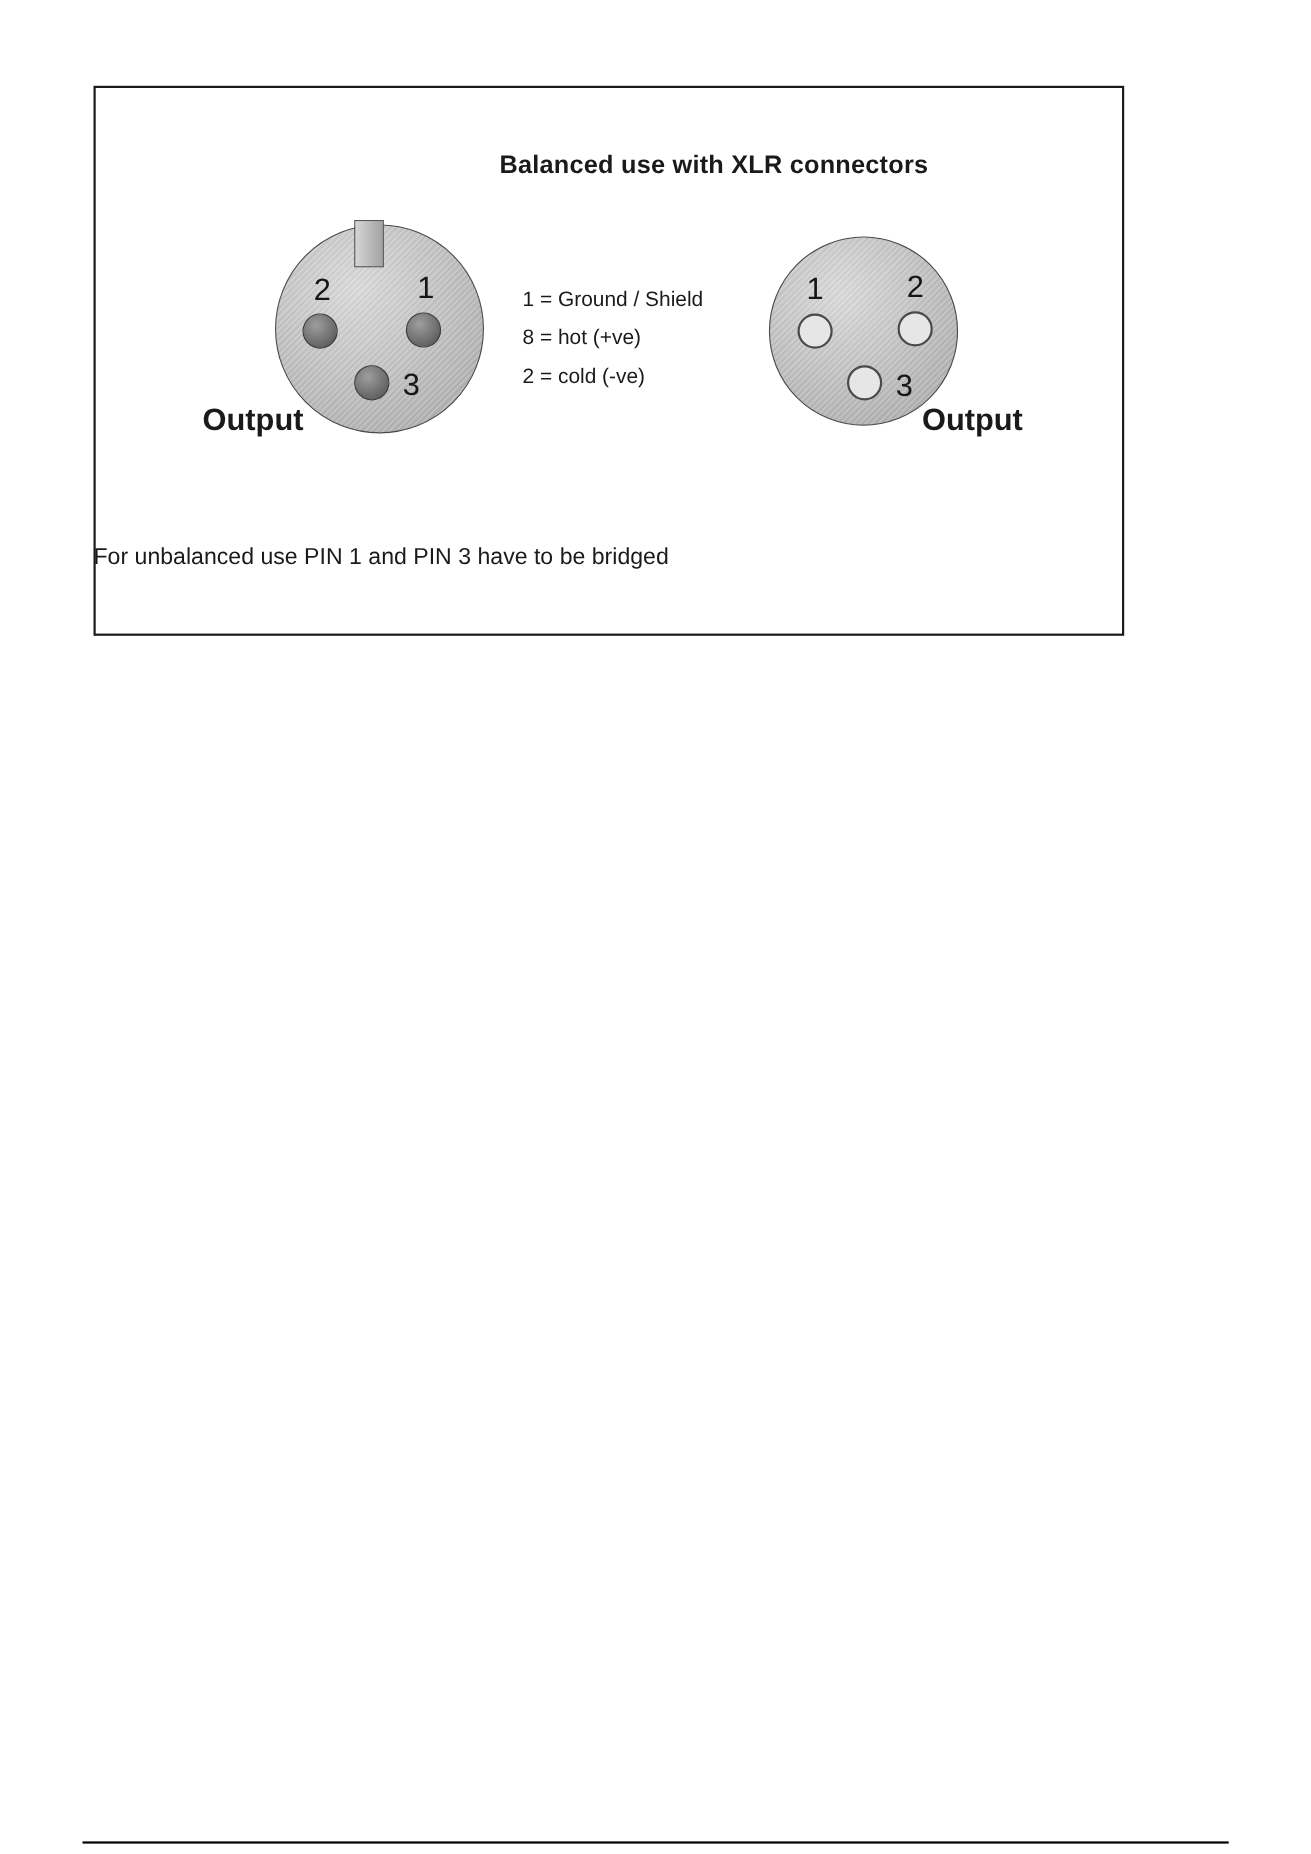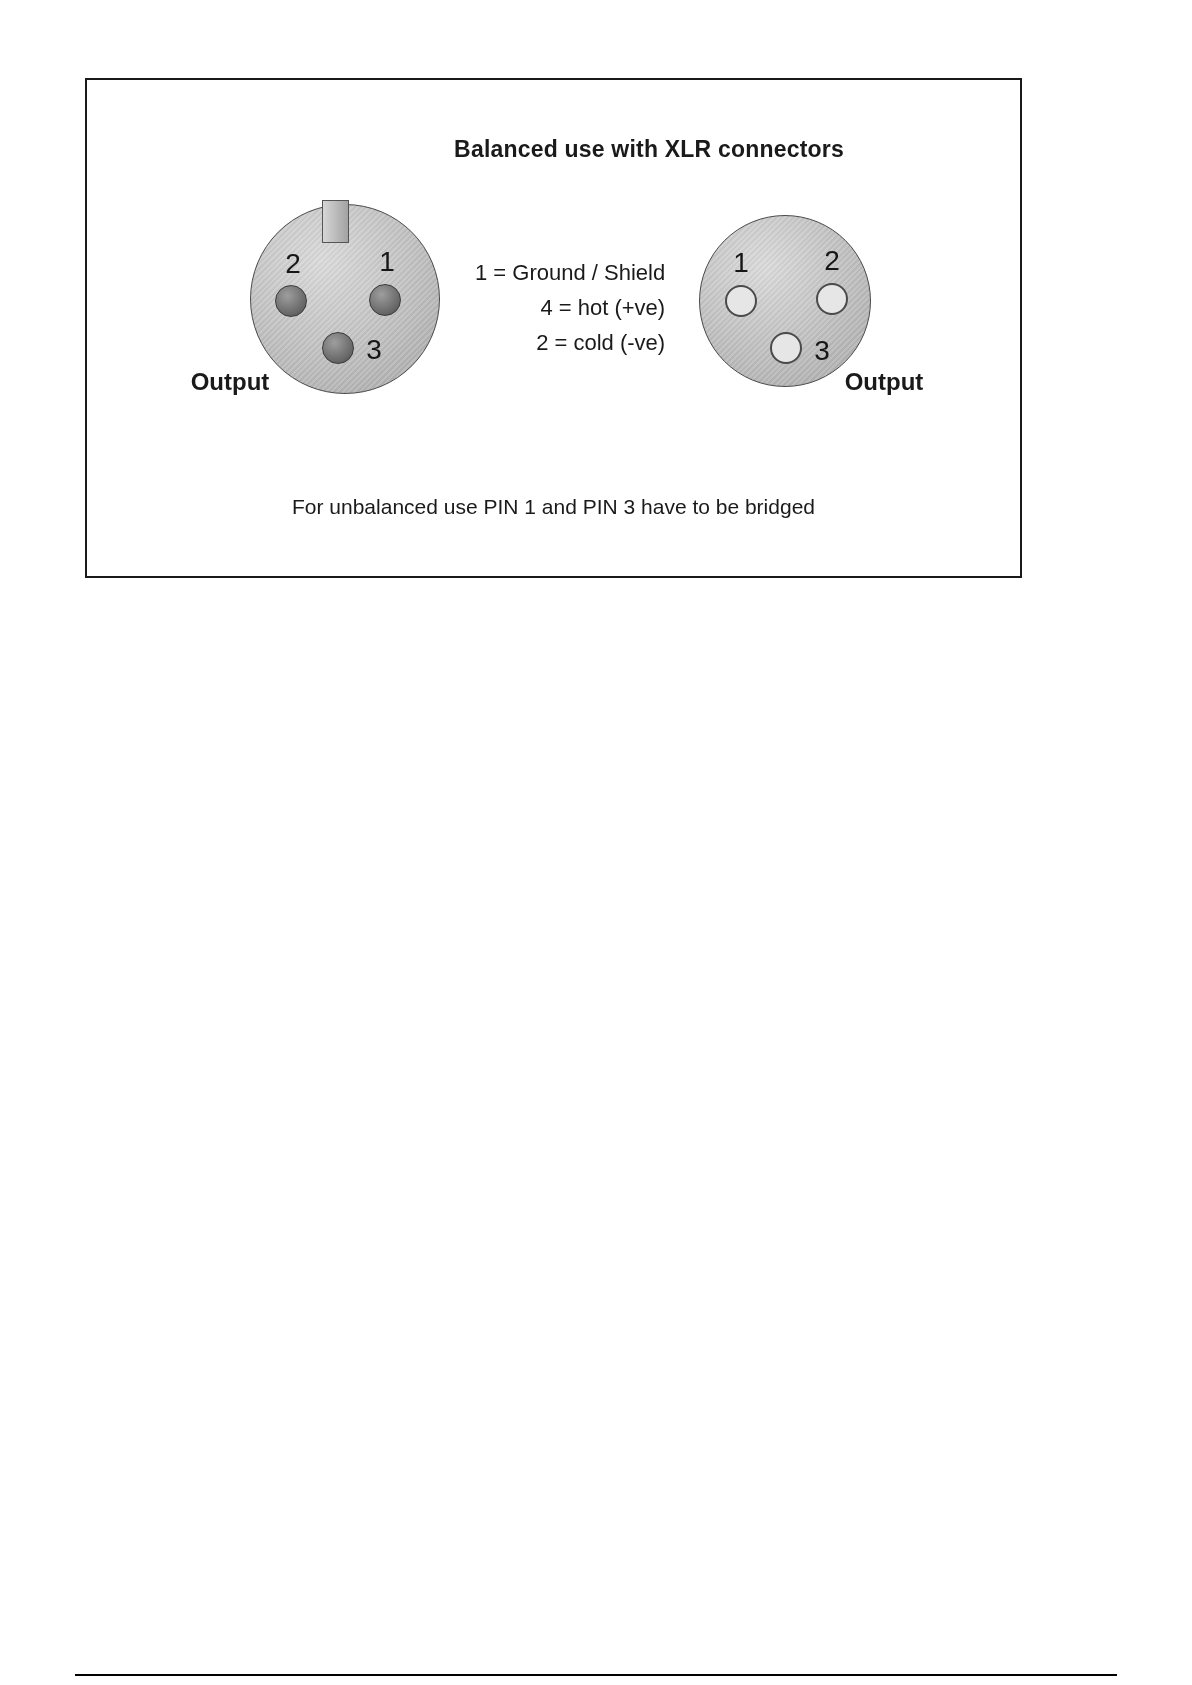--- a/index.html
+++ b/index.html
@@ -91,40 +91,38 @@
   }
   .num-out-2 { left: 293px; top: 264px; }
   .num-out-1 { left: 387px; top: 262px; }
   .num-out-3 { left: 374px; top: 350px; }
   .num-in-1  { left: 741px; top: 263px; }
   .num-in-2  { left: 832px; top: 261px; }
   .num-in-3  { left: 822px; top: 351px; }
   .side-label {
     position: absolute;
     transform: translate(-50%, -50%);
-    font-size: 24px;
+    font-size: 28px;
     font-weight: bold;
   }
   .label-output { left: 230px; top: 382px; }
   .label-input  { left: 884px; top: 382px; }
   .legend {
     position: absolute;
     left: 475px;
     top: 255px;
-    font-size: 22px;
+    font-size: 19px;
     line-height: 35px;
-    text-align: right;
   }
   .legend-line { white-space: nowrap; }
   .note {
     position: absolute;
     left: 85px;
     top: 495px;
     width: 937px;
-    text-align: center;
     font-size: 21px;
   }
   .footer-rule {
     position: absolute;
     left: 75px;
     top: 1674px;
     width: 1042px;
     height: 2px;
     background: #000000;
   }
@@ -143,21 +141,21 @@
   <div class="pin pin-filled pin-out-2"></div>
   <div class="pin pin-filled pin-out-1"></div>
   <div class="pin pin-filled pin-out-3"></div>
   <div class="pin-num num-out-2">2</div>
   <div class="pin-num num-out-1">1</div>
   <div class="pin-num num-out-3">3</div>
   <div class="side-label label-output">Output</div>
 
   <div class="legend">
     <div class="legend-line">1 = Ground / Shield</div>
-    <div class="legend-line">4 = hot (+ve)</div>
+    <div class="legend-line">8 = hot (+ve)</div>
     <div class="legend-line">2 = cold (-ve)</div>
   </div>
 
   <div class="connector-circle input-circle"></div>
   <div class="pin pin-hollow pin-in-1"></div>
   <div class="pin pin-hollow pin-in-2"></div>
   <div class="pin pin-hollow pin-in-3"></div>
   <div class="pin-num num-in-1">1</div>
   <div class="pin-num num-in-2">2</div>
   <div class="pin-num num-in-3">3</div>

